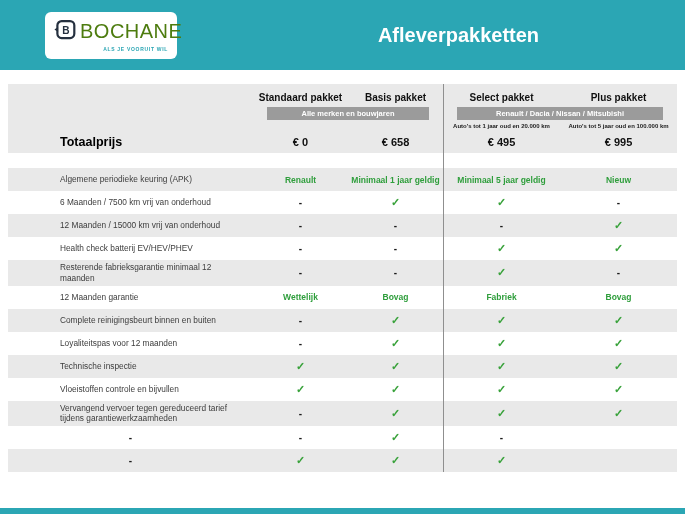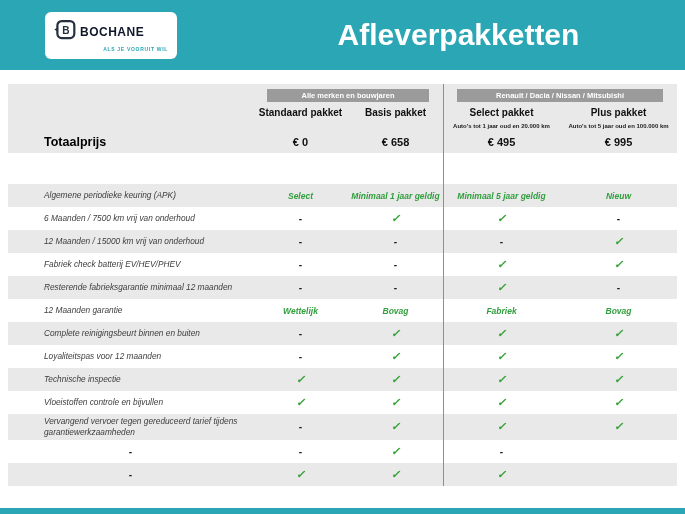--- a/index.html
+++ b/index.html
@@ -6,46 +6,46 @@
   html,body { background:#ffffff; }
   body { font-family:"Liberation Sans", sans-serif; }
 
   .slide { position:relative; width:685px; height:514px; background:#ffffff; overflow:hidden; }
 
   
   .topbar { height:70px; background:#2BA6B4; display:flex; align-items:center; padding-left:45px; }
   .logo-card { width:132px; height:47px; background:#ffffff; border-radius:6px;
                display:flex; flex-direction:column; justify-content:center; padding:4px 9px; }
   .logo-row { display:flex; align-items:center; gap:4px; }
-  .logo-name { font-size:12px; font-weight:bold; color:#0f172a; letter-spacing:0.5px; }
+  .logo-name { font-size:20px; font-weight:normal; color:#4d7c0f; letter-spacing:0.5px; }
   .logo-tagline { font-size:5px; font-weight:bold; color:#2BA6B4; letter-spacing:0.7px; text-align:right; margin-top:1px; }
-  .title { flex:1; text-align:center; color:#ffffff; font-size:30px; font-weight:bold; padding-left:55px; }
+  .title { flex:1; text-align:center; color:#ffffff; font-size:20px; font-weight:bold; padding-left:55px; }
 
   
   .table-wrap { position:relative; margin:14px 8px 0 8px; }
   .grid { display:grid; grid-template-columns:245px 95px 95px 117px 117px; }
 
   .head-band { background:#E9E9E9; padding-top:4px; }
   .hdr-row { height:18px; align-items:center; }
   .col-hdr { text-align:center; font-size:10px; font-weight:bold; color:#101010; }
   .banner-row { height:15px; align-items:center; }
   .banner { background:#9B9B9B; color:#ffffff; font-size:7.5px; font-weight:bold;
             text-align:center; line-height:13px; height:13px; margin:0 14px; }
   .banner-1 { grid-column:2 / 4; }
   .banner-2 { grid-column:4 / 6; }
   .subnote-row { height:10px; align-items:center; }
   .subnote { text-align:center; font-size:6px; font-weight:bold; color:#1a1a1a; }
   .sub-3 { grid-column:4; }
   .sub-4 { grid-column:5; }
   .total-row { height:22px; align-items:center; }
-  .label-cell { padding-left:36px; padding-right:6px; }
+  .label-cell { padding-left:52px; padding-right:6px; }
   .total-label { font-size:12.5px; font-weight:bold; color:#000000; }
   .price { text-align:center; font-size:11px; font-weight:bold; color:#111111; }
 
-  .rows { margin-top:31px;font-style:italic; }
+  .rows { margin-top:15px; }
   .feature-row { min-height:23px; align-items:center; }
   .feature-row.striped { background:#E9E9E9; }
   .row-label { font-size:8.3px; color:#3c3c3c; line-height:1.3; padding-top:2px; padding-bottom:2px; }
   .val { text-align:center; }
   .val.check { color:#39A23B; font-size:11px; font-weight:bold; }
   .val.dash { color:#1a1a1a; font-size:10px; font-weight:bold; }
   .val.green-text { color:#2F9E3C; font-size:8.5px; font-weight:bold; }
 
   .divider { position:absolute; left:435px; top:0; bottom:0; width:1px; background:#8F8F8F; }
 
@@ -70,70 +70,70 @@
       </div>
       <div class="logo-tagline">ALS JE VOORUIT WIL</div>
     </div>
     <h1 class="title">Afleverpakketten</h1>
   </header>
 
   <div class="table-wrap">
     <div class="divider"></div>
 
     <div class="head-band">
-      <div class="grid banner-row">
-        <div class="label-cell"></div>
-        <div class="banner banner-1">Alle merken en bouwjaren</div>
-        <div class="banner banner-2">Renault / Dacia / Nissan / Mitsubishi</div>
-      </div>
       <div class="grid hdr-row">
         <div class="label-cell"></div>
         <div class="col-hdr">Standaard pakket</div>
         <div class="col-hdr">Basis pakket</div>
         <div class="col-hdr">Select pakket</div>
         <div class="col-hdr">Plus pakket</div>
       </div>
+      <div class="grid banner-row">
+        <div class="label-cell"></div>
+        <div class="banner banner-1">Alle merken en bouwjaren</div>
+        <div class="banner banner-2">Renault / Dacia / Nissan / Mitsubishi</div>
+      </div>
       <div class="grid subnote-row">
         <div class="label-cell"></div>
         <div class="subnote sub-3">Auto's tot 1 jaar oud en 20.000 km</div>
         <div class="subnote sub-4">Auto's tot 5 jaar oud en 100.000 km</div>
       </div>
       <div class="grid total-row">
         <div class="label-cell total-label">Totaalprijs</div>
         <div class="price">€ 0</div>
         <div class="price">€ 658</div>
         <div class="price">€ 495</div>
         <div class="price">€ 995</div>
       </div>
     </div>
 
     <div class="rows">
         <div class="grid feature-row striped">
           <div class="row-label label-cell">Algemene periodieke keuring (APK)</div>
-          <div class="val green-text">Select</div>
+          <div class="val green-text">Renault</div>
           <div class="val green-text">Minimaal 1 jaar geldig</div>
           <div class="val green-text">Minimaal 5 jaar geldig</div>
           <div class="val green-text">Nieuw</div>
         </div>
         <div class="grid feature-row">
           <div class="row-label label-cell">6 Maanden / 7500 km vrij van onderhoud</div>
           <div class="val dash">-</div>
           <div class="val check">✓</div>
           <div class="val check">✓</div>
           <div class="val dash">-</div>
         </div>
         <div class="grid feature-row striped">
           <div class="row-label label-cell">12 Maanden / 15000 km vrij van onderhoud</div>
           <div class="val dash">-</div>
           <div class="val dash">-</div>
           <div class="val dash">-</div>
           <div class="val check">✓</div>
         </div>
         <div class="grid feature-row">
-          <div class="row-label label-cell">Fabriek check batterij EV/HEV/PHEV</div>
+          <div class="row-label label-cell">Health check batterij EV/HEV/PHEV</div>
           <div class="val dash">-</div>
           <div class="val dash">-</div>
           <div class="val check">✓</div>
           <div class="val check">✓</div>
         </div>
         <div class="grid feature-row striped">
           <div class="row-label label-cell">Resterende fabrieksgarantie minimaal 12 maanden</div>
           <div class="val dash">-</div>
           <div class="val dash">-</div>
           <div class="val check">✓</div>

